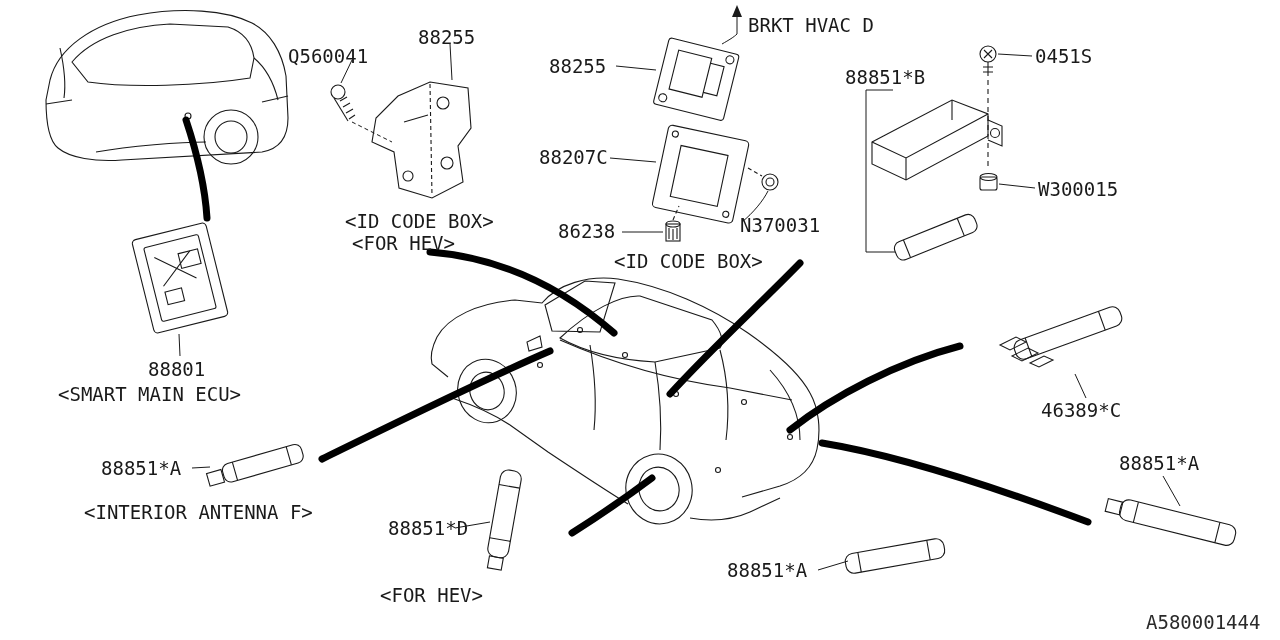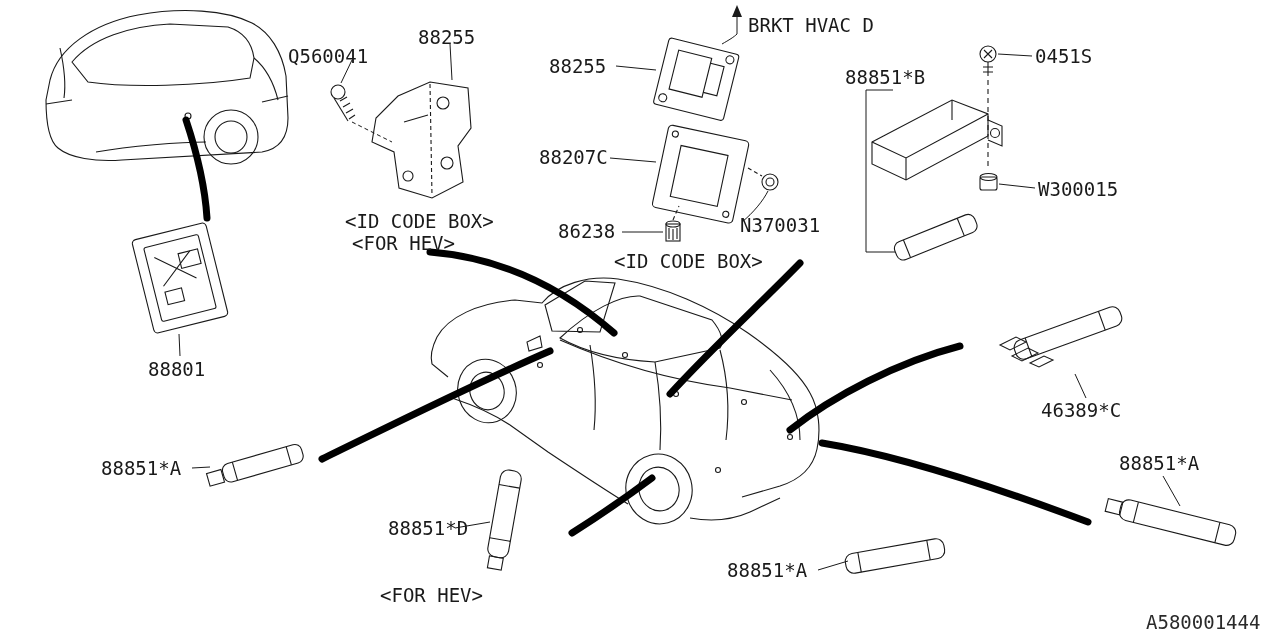--- a/index.html
+++ b/index.html
@@ -208,21 +208,23 @@
   <div class="lbl" style="left:549px;top:57px">88255</div>
   <div class="lbl" style="left:748px;top:16px">BRKT HVAC D</div>
   <div class="lbl" style="left:539px;top:148px">88207C</div>
   <div class="lbl" style="left:558px;top:222px">86238</div>
   <div class="lbl" style="left:614px;top:252px">&lt;ID CODE BOX&gt;</div>
   <div class="lbl" style="left:740px;top:216px">N370031</div>
   <div class="lbl" style="left:845px;top:68px">88851*B</div>
   <div class="lbl" style="left:1035px;top:47px">0451S</div>
   <div class="lbl" style="left:1038px;top:180px">W300015</div>
   <div class="lbl" style="left:148px;top:360px">88801</div>
+  <div class="lbl" style="left:58px;top:385px">&lt;SMART MAIN ECU&gt;</div>
   <div class="lbl" style="left:101px;top:459px">88851*A</div>
+  <div class="lbl" style="left:84px;top:503px">&lt;INTERIOR ANTENNA F&gt;</div>
   <div class="lbl" style="left:388px;top:519px">88851*D</div>
   <div class="lbl" style="left:380px;top:586px">&lt;FOR HEV&gt;</div>
   <div class="lbl" style="left:727px;top:561px">88851*A</div>
   <div class="lbl" style="left:1041px;top:401px">46389*C</div>
   <div class="lbl" style="left:1119px;top:454px">88851*A</div>
   <div class="lbl code" style="left:1146px;top:613px">A580001444</div>
 
 </div>
 
 </body></html>

